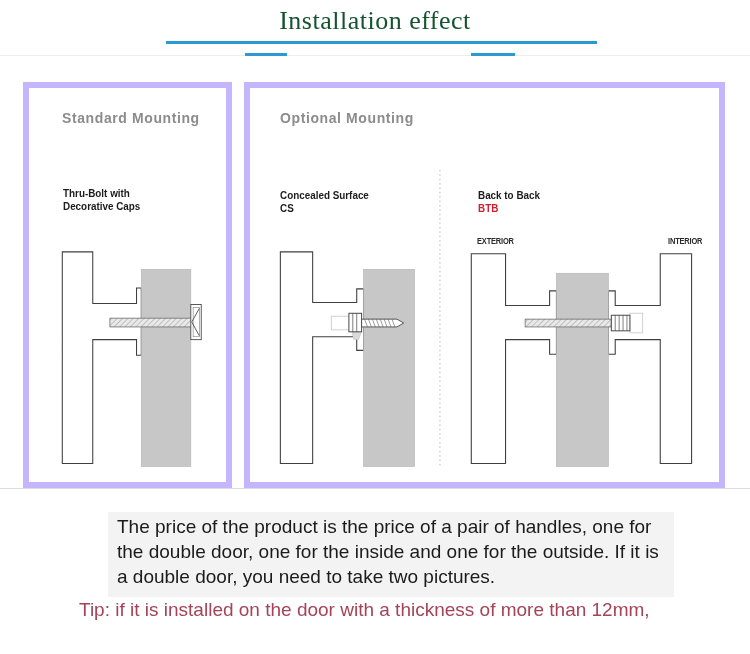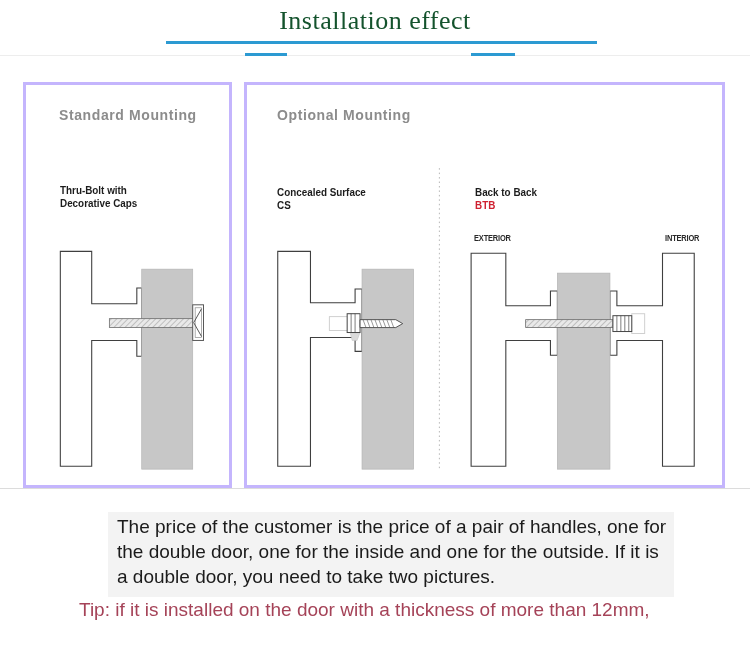--- a/index.html
+++ b/index.html
@@ -11,21 +11,21 @@
       font-family:"Liberation Serif",serif;font-size:26px;color:#14532d;letter-spacing:.5px;}
   .title-rule{position:absolute;left:166px;top:41px;width:431px;height:3px;background:#2c9ad2;}
   .sub-hairline{position:absolute;left:0;top:55px;width:750px;height:1px;background:#ededed;}
   .subtitle{position:absolute;top:44px;left:0;width:100%;text-align:center;
       font-family:"Liberation Serif",serif;font-size:15px;color:#111;}
   .dash{position:absolute;top:53px;height:3px;background:#2c9ad2;}
   .dash-left{left:245px;width:42px;}
   .dash-right{left:471px;width:44px;}
 
   
-  .panel{position:absolute;top:82px;height:406px;border:3px solid #c4b5fd;background:#fff;box-sizing:border-box;}
+  .panel{position:absolute;top:82px;height:406px;border:6px solid #c4b5fd;background:#fff;box-sizing:border-box;}
   .panel-standard{left:23px;width:209px;}
   .panel-optional{left:244px;width:481px;padding-left:24px;}
   .panel-heading{position:absolute;font-size:14px;font-weight:bold;color:#8c8c8c;letter-spacing:.6px;}
   .ph-std{left:33px;top:22px;}
   .ph-opt{left:30px;top:22px;}
   .method-label{position:absolute;font-size:10.5px;font-weight:bold;color:#1c1c1c;line-height:13px;
       transform:scaleX(.94);transform-origin:left top;}
   .ml-std{left:34px;top:99px;}
   .ml-cs{left:30px;top:101px;}
   .ml-btb{left:228px;top:101px;}
@@ -128,21 +128,21 @@
       <div class="code-red">BTB</div>
     </div>
 
     <div class="side-label sl-ext">EXTERIOR</div>
     <div class="side-label sl-int">INTERIOR</div>
   </div>
 
   <div class="bottom-hairline"></div>
   <div class="note-bg"></div>
   <div class="price-note">
-    <div>The price of the customer is the price of a pair of handles, one for</div>
+    <div>The price of the product is the price of a pair of handles, one for</div>
     <div>the double door, one for the inside and one for the outside. If it is</div>
     <div>a double door, you need to take two pictures.</div>
   </div>
   <div class="tip-note">
     <div>Tip: if it is installed on the door with a thickness of more than 12mm,</div>
   </div>
 
 </div>
 
 </body></html>

